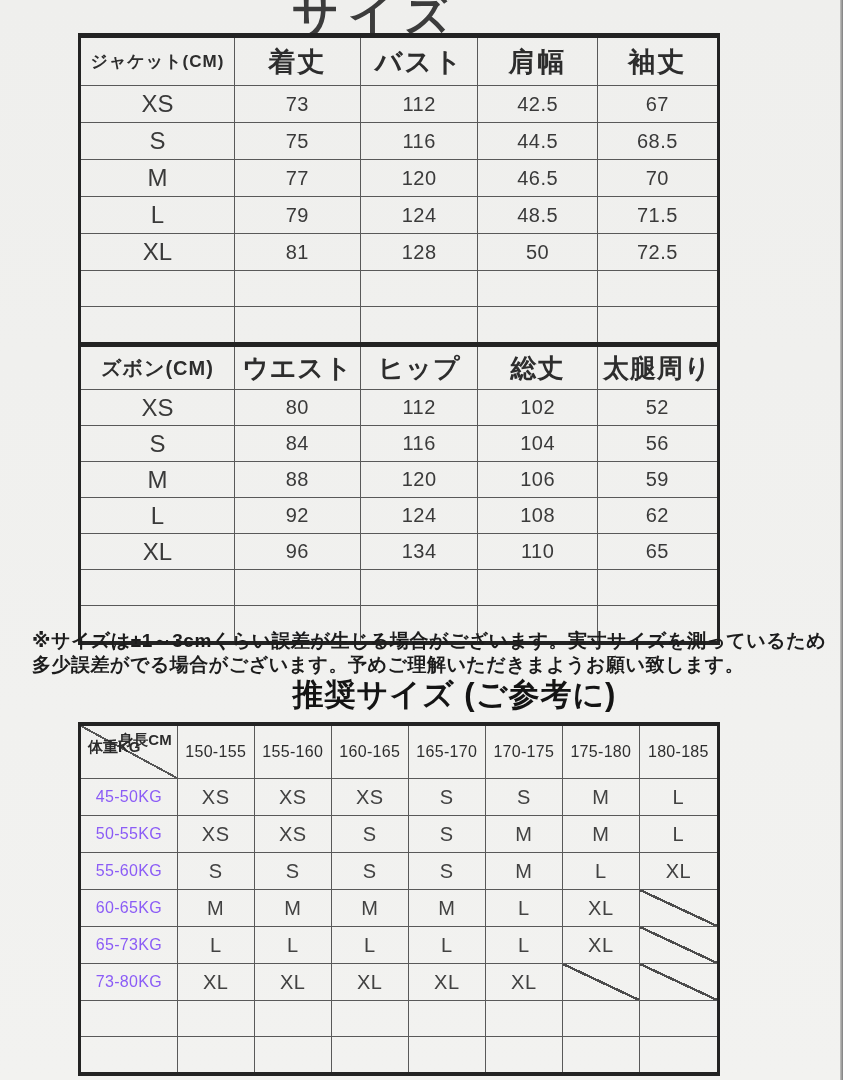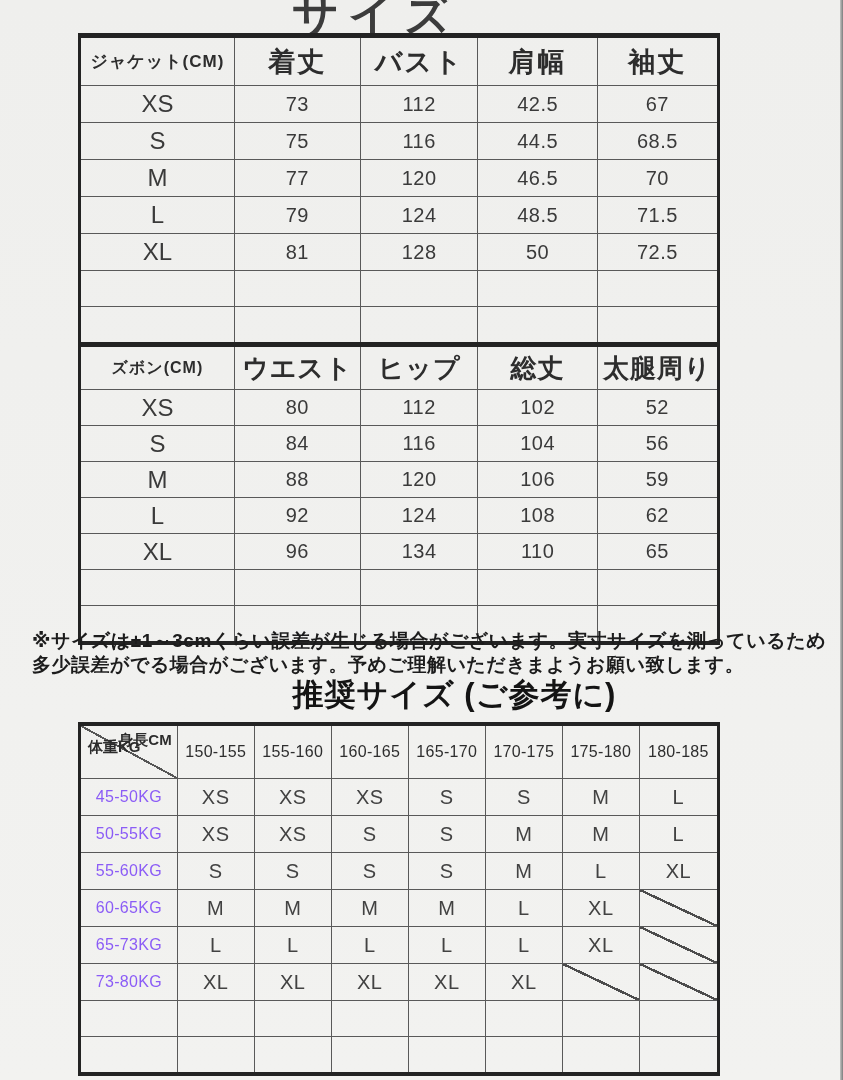--- a/index.html
+++ b/index.html
@@ -28,21 +28,21 @@
     display:flex;align-items:center;justify-content:center;overflow:hidden;
   }
   .trow > .cell:last-child,.trow3 > .cell:last-child{border-right:none;}
   .r-head1{height:47px;}
   .r-head2{height:42px;}
   .r-head3{height:52px;}
   .h36{height:36px;}
   .h35{height:35px;}
   .thick-divider{height:5px;background:#232323;}
   .label-cell{font-size:17px;font-weight:700;color:#2d2d2d;letter-spacing:1px;}
-  .r-head2 .label-cell{font-size:16px;}
+  .r-head2 .label-cell{font-size:20px;}
   .col-head{font-size:27px;font-weight:700;color:#2d2d2d;letter-spacing:2px;}
   .r-head2 .col-head{font-size:26px;letter-spacing:1px;}
   .size-cell{font-size:24px;color:#3a3a3a;}
   .num-cell{font-size:20px;color:#3a3a3a;letter-spacing:0.5px;}
   
   .disclaimer{
     position:absolute;left:32px;top:629px;width:800px;
     font-size:19px;font-weight:700;color:#1c1c1c;line-height:23.5px;letter-spacing:0.5px;
   }
   .rec-heading{

